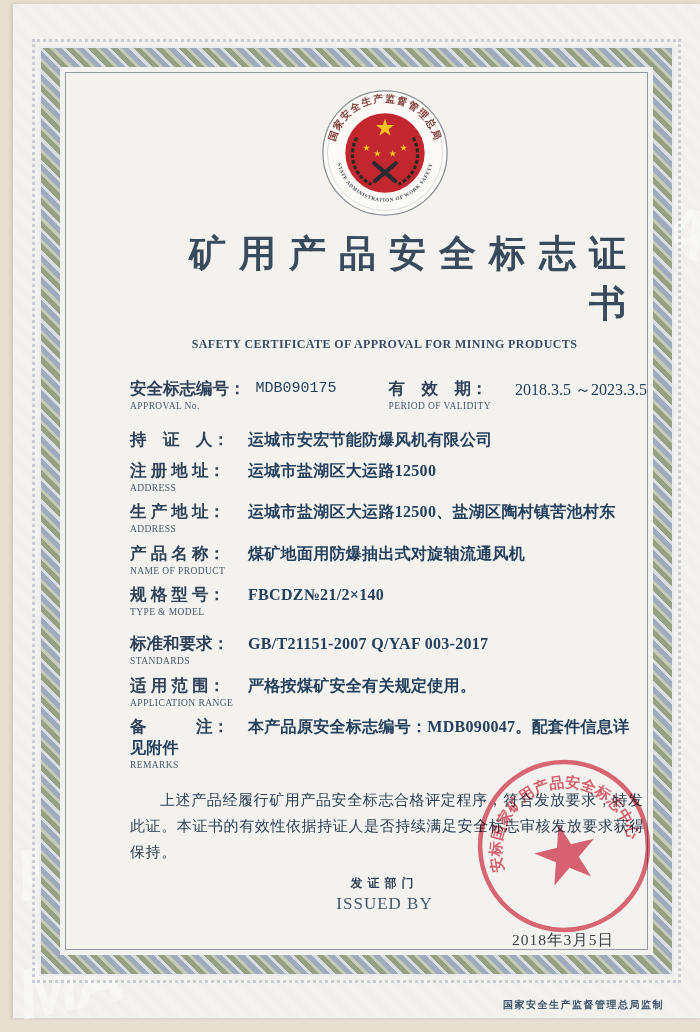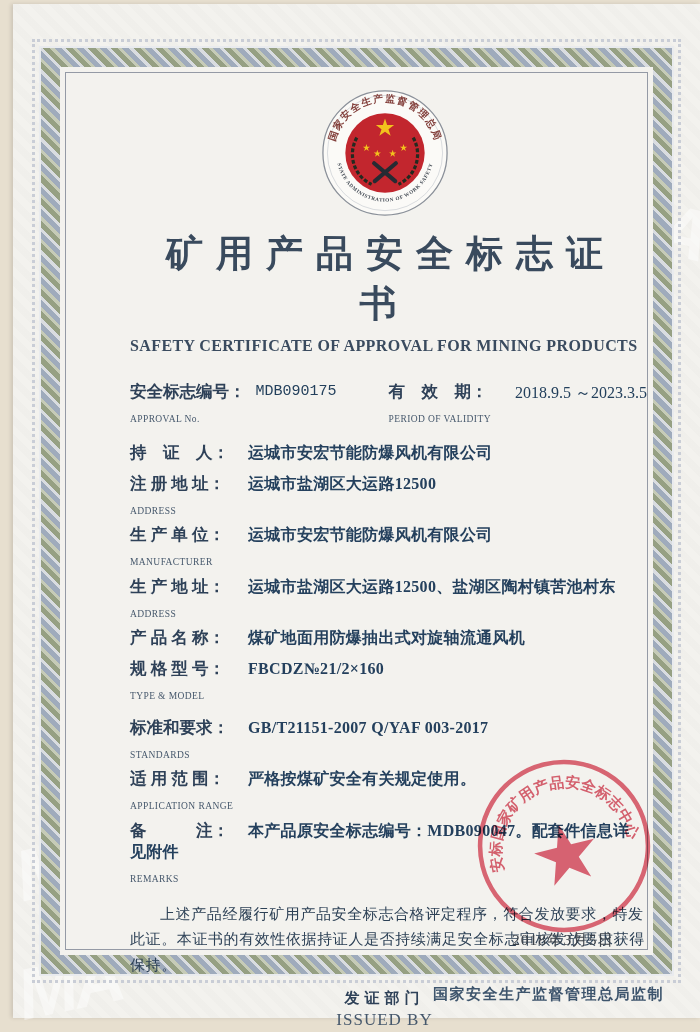--- a/index.html
+++ b/index.html
@@ -33,58 +33,58 @@
   }
   .content{
     position:absolute;inset:0;
     padding:10px 14px 0 70px;
     color:#2e4158;
   }
   
   .emblem{display:block;margin:12px auto 4px auto;}
   
   .title{
-    text-align:center;font-size:37px;font-weight:bold;color:#394a5d;
+    text-align:right;font-size:37px;font-weight:bold;color:#394a5d;
     letter-spacing:13px;margin-top:12px;text-indent:13px;
   }
   .subtitle{
-    font-size:16px;font-weight:bold;color:#3a4b5f;
+    text-align:center;font-size:12px;font-weight:bold;color:#3a4b5f;
     letter-spacing:0.4px;margin-top:8px;
   }
   
   .approval-row{display:flex;align-items:flex-start;margin-top:26px;}
   .f-zh{font-size:16.5px;font-weight:bold;color:#2e4158;white-space:nowrap;}
-  .f-en{font-size:9.5px;color:#46586c;letter-spacing:0.4px;margin-top:11px;white-space:nowrap;}
+  .f-en{font-size:9.5px;color:#46586c;letter-spacing:0.4px;margin-top:1px;white-space:nowrap;}
   .ap-value{
     font-family:"Liberation Mono","DejaVu Sans Mono",monospace;
     font-size:15px;color:#23405c;margin:2px 0 0 10px;white-space:nowrap;
   }
   .ap-gap{flex:0 0 52px;}
   
   .fields{margin-top:18px;}
   .field{margin-bottom:8.5px;}
   .field .f-zh{display:inline-block;min-width:118px;}
   .f-value{font-size:16px;color:#24405d;letter-spacing:0.3px;font-weight:bold;}
   .gap-above{margin-top:16px;}
   
   .statement{
     margin-top:18px;width:520px;
     font-size:15px;line-height:1.72;color:#2d4156;
     text-indent:2em;letter-spacing:0.6px;
   }
   .issuer{ text-align:center;margin-top:10px; }
-  .issuer .zh{font-size:15px;letter-spacing:5px;color:#2e4158;font-weight:bold;}
+  .issuer .zh{font-size:12px;letter-spacing:5px;color:#2e4158;font-weight:bold;}
   .issuer .en{font-size:17px;color:#46586c;letter-spacing:1px;margin-top:2px;}
   .date{
     position:absolute;top:926px;left:460px;width:180px;text-align:center;
     font-size:15.5px;color:#3a4048;letter-spacing:1px;
   }
   .footer{
-    position:absolute;right:36px;bottom:14px;
-    font-size:15px;color:#3e556d;letter-spacing:1.5px;font-weight:bold;
+    position:absolute;right:36px;bottom:6px;
+    font-size:10px;color:#3e556d;letter-spacing:1.5px;font-weight:bold;
   }
   
   .seal{
     position:absolute;top:751px;left:460px;
     opacity:0.88;mix-blend-mode:multiply;
     transform:rotate(-14deg);
   }
   
   .wm{position:absolute;border:1px solid rgba(150,156,168,0.16);border-radius:5px;pointer-events:none;}
   .ma-ghost{
@@ -153,50 +153,47 @@
         <div>
           <div class="f-zh">安全标志编号：</div>
           <div class="f-en">APPROVAL No.</div>
         </div>
         <div class="ap-value">MDB090175</div>
         <div class="ap-gap"></div>
         <div>
           <div class="f-zh">有　效　期：</div>
           <div class="f-en">PERIOD OF VALIDITY</div>
         </div>
-        <div class="ap-value" style="font-family:'Liberation Serif',serif;font-size:16px;margin-left:24px;">2018.9.5 ～2023.3.5</div>
+        <div class="ap-value" style="font-family:'Liberation Serif',serif;font-size:16px;margin-left:24px;">2018.3.5 ～2023.3.5</div>
       </div>
 
       <div class="fields">
 
         <div class="field">
           <span class="f-zh">持　证　人：</span><span class="f-value">运城市安宏节能防爆风机有限公司</span>
         </div>
 
         <div class="field">
           <span class="f-zh">注 册 地 址：</span><span class="f-value">运城市盐湖区大运路12500</span>
           <div class="f-en">ADDRESS</div>
         </div>
 
-        <div class="field">
-          <span class="f-zh">生 产 单 位：</span><span class="f-value">运城市安宏节能防爆风机有限公司</span>
-          <div class="f-en">MANUFACTURER</div>
-        </div>
 
         <div class="field">
           <span class="f-zh">生 产 地 址：</span><span class="f-value">运城市盐湖区大运路12500、盐湖区陶村镇苦池村东</span>
           <div class="f-en">ADDRESS</div>
         </div>
 
         <div class="field">
           <span class="f-zh">产 品 名 称：</span><span class="f-value">煤矿地面用防爆抽出式对旋轴流通风机</span>
-        </div>
-
-        <div class="field">
-          <span class="f-zh">规 格 型 号：</span><span class="f-value">FBCDZ№21/2×160</span>
+          <div class="f-en">NAME OF PRODUCT</div>
+        </div>
+
+        <div class="field">
+          <span class="f-zh">规 格 型 号：</span><span class="f-value">FBCDZ№21/2×140</span>
           <div class="f-en">TYPE &amp; MODEL</div>
         </div>
 
         <div class="field gap-above">
           <span class="f-zh">标准和要求：</span><span class="f-value">GB/T21151-2007  Q/YAF 003-2017</span>
           <div class="f-en">STANDARDS</div>
         </div>
 
         <div class="field">
           <span class="f-zh">适 用 范 围：</span><span class="f-value">严格按煤矿安全有关规定使用。</span>

